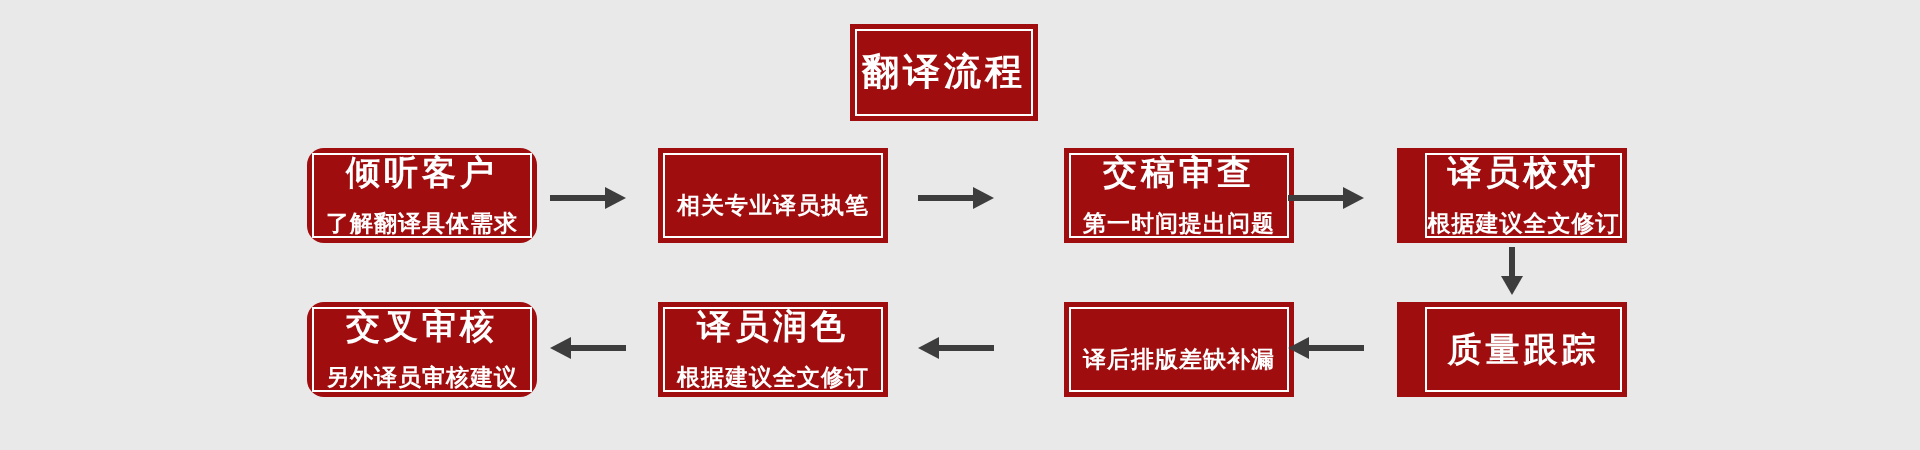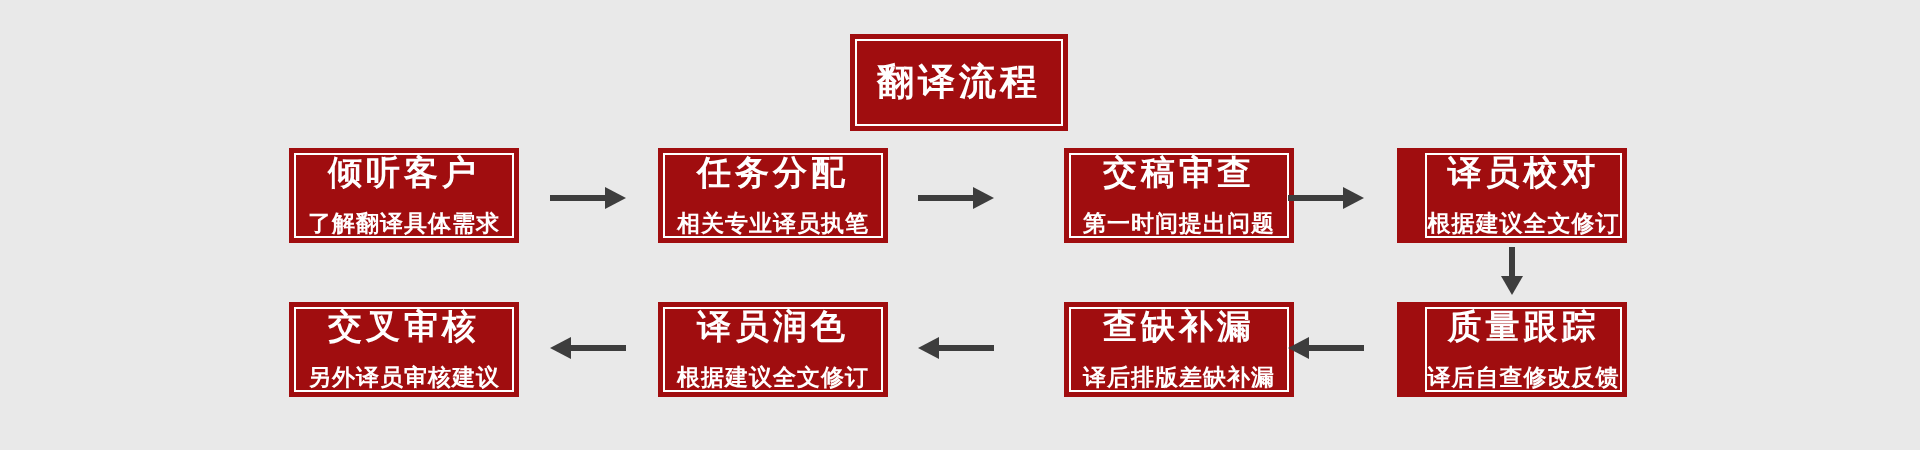--- a/index.html
+++ b/index.html
@@ -50,29 +50,29 @@
     font-size: 23px;
     font-weight: bold;
     letter-spacing: 1px;
     line-height: 1.1;
     margin-top: 20px;
     white-space: nowrap;
   }
   
   .title-box {
     left: 850px;
-    top: 34px;
-    width: 218px;
+    top: 24px;
+    width: 188px;
     height: 97px;
   }
   .title-box .box-title { font-size: 37px; }
   
   .r1 { top: 148px; }
   .r2 { top: 302px; }
-  .c1 { left: 289px; }
+  .c1 { left: 307px; border-radius: 17px; }
   .c2 { left: 658px; }
   .c3 { left: 1064px; }
   .c4 { left: 1397px; padding-left: 28px; }
   
   .arrow {
     position: absolute;
     color: var(--arrow);
     line-height: 0;
   }
   .a-r1 { top: 186px; }
@@ -102,21 +102,20 @@
 
   <div class="arrow a-r1 a-g1">
     <svg width="76" height="24" viewBox="0 0 76 24">
         <rect x="0" y="9" width="58" height="6" fill="currentColor"></rect>
         <polygon points="55,1 76,12 55,23" fill="currentColor"></polygon>
       </svg>
   </div>
 
   <div class="box r1 c2">
     <div class="box-frame">
-      <div class="box-title">任务分配</div>
       <div class="box-subtitle">相关专业译员执笔</div>
     </div>
   </div>
 
   <div class="arrow a-r1 a-g2">
     <svg width="76" height="24" viewBox="0 0 76 24">
         <rect x="0" y="9" width="58" height="6" fill="currentColor"></rect>
         <polygon points="55,1 76,12 55,23" fill="currentColor"></polygon>
       </svg>
   </div>
@@ -172,32 +171,30 @@
 
   <div class="arrow a-r2 a-g2">
     <svg width="76" height="24" viewBox="0 0 76 24">
         <rect x="18" y="9" width="58" height="6" fill="currentColor"></rect>
         <polygon points="21,1 0,12 21,23" fill="currentColor"></polygon>
       </svg>
   </div>
 
   <div class="box r2 c3">
     <div class="box-frame">
-      <div class="box-title">查缺补漏</div>
       <div class="box-subtitle">译后排版差缺补漏</div>
     </div>
   </div>
 
   <div class="arrow a-r2 a-g3">
     <svg width="76" height="24" viewBox="0 0 76 24">
         <rect x="18" y="9" width="58" height="6" fill="currentColor"></rect>
         <polygon points="21,1 0,12 21,23" fill="currentColor"></polygon>
       </svg>
   </div>
 
   <div class="box r2 c4">
     <div class="box-frame">
       <div class="box-title">质量跟踪</div>
-      <div class="box-subtitle">译后自查修改反馈</div>
     </div>
   </div>
 
 </div>
 
 </body></html>

